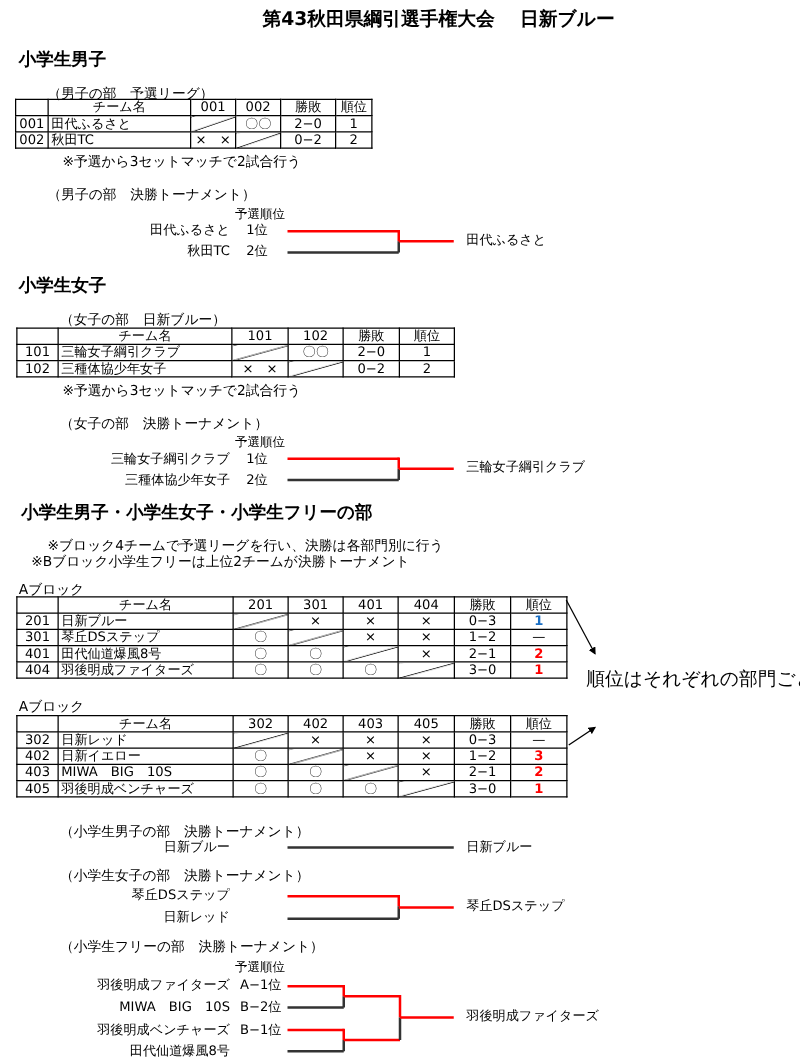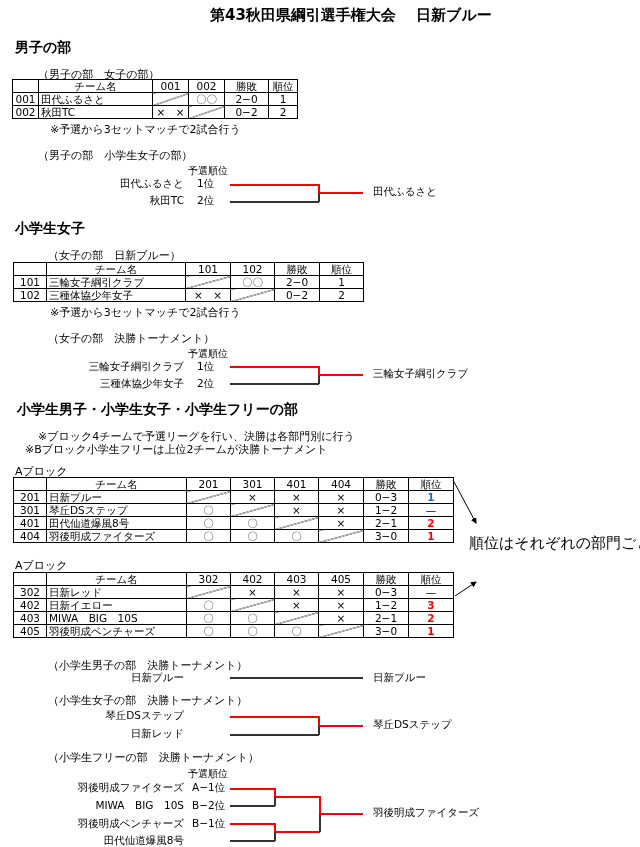--- a/index.html
+++ b/index.html
@@ -20,22 +20,22 @@
   .line { position:absolute; }
   .lr { background:#ff0000; }
   .lb { background:#333; }
   .tname { position:absolute; font-size:10.5px; white-space:nowrap; text-align:right; }
 </style>
 </head>
 <body>
 
 <div class="abs title" style="left:210px;top:6px;">第43秋田県綱引選手権大会　 日新ブルー</div>
 
-<div class="abs h2" style="left:15px;top:39px;">男子の部</div>
-<div class="abs sub" style="left:38px;top:67px;">（男子の部　女子の部）</div>
+<div class="abs h2" style="left:15px;top:39px;">小学生男子</div>
+<div class="abs sub" style="left:38px;top:67px;">（男子の部　予選リーグ）</div>
 <table class="res" style="left:12px;top:79px;width:285px;">
   <colgroup>
       <col style="width:26px">
       <col style="width:114px">
       <col style="width:36px">
       <col style="width:36px">
       <col style="width:44px">
       <col style="width:29px">
     </colgroup>
   <tbody>
@@ -60,21 +60,21 @@
     <td class="name">秋田TC</td>
     <td>×　×</td>
     <td class="diag"></td>
     <td>0−2</td>
     <td>2</td>
   </tr>
 </tbody>
   </table>
 <div class="abs note" style="left:50px;top:122px;">※予選から3セットマッチで2試合行う</div>
 
-<div class="abs sub" style="left:38px;top:148px;">（男子の部　小学生女子の部）</div>
+<div class="abs sub" style="left:38px;top:148px;">（男子の部　決勝トーナメント）</div>
 <div class="abs small" style="left:188px;top:164px;">予選順位</div>
 <div class="tname" style="right:456px;top:177px;">田代ふるさと</div>
 <div class="tname" style="left:197px;top:177px;">1位</div>
 <div class="tname" style="right:456px;top:194px;">秋田TC</div>
 <div class="tname" style="left:197px;top:194px;">2位</div>
 <div class="line lr" style="left:230px;top:184px;width:89px;height:1.5px;"></div>
 <div class="line lb" style="left:230px;top:201px;width:89px;height:1.5px;"></div>
 <div class="line lr" style="left:318px;top:184px;width:1.5px;height:9px;"></div>
 <div class="line lb" style="left:318px;top:193px;width:1.5px;height:9px;"></div>
 <div class="line lr" style="left:319px;top:192px;width:44px;height:1.5px;"></div>

